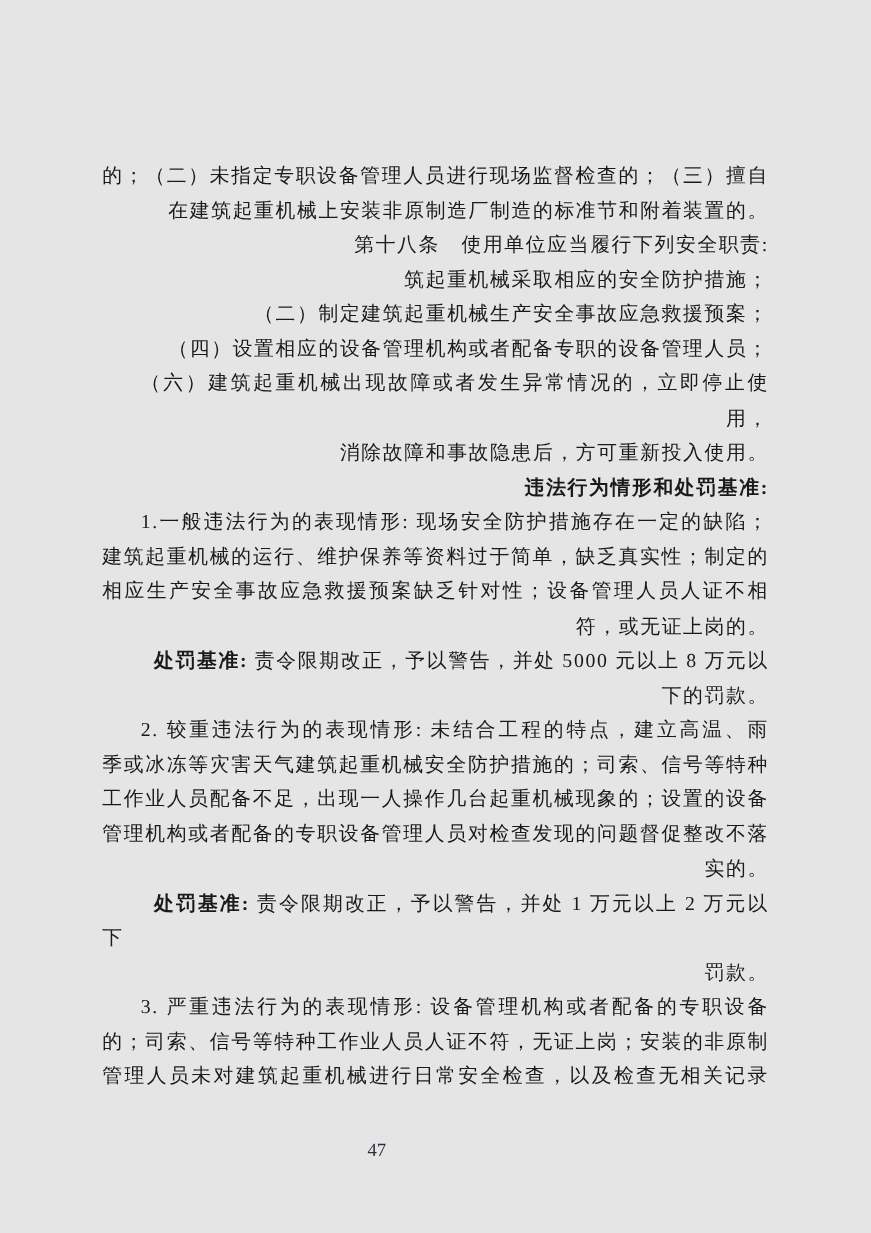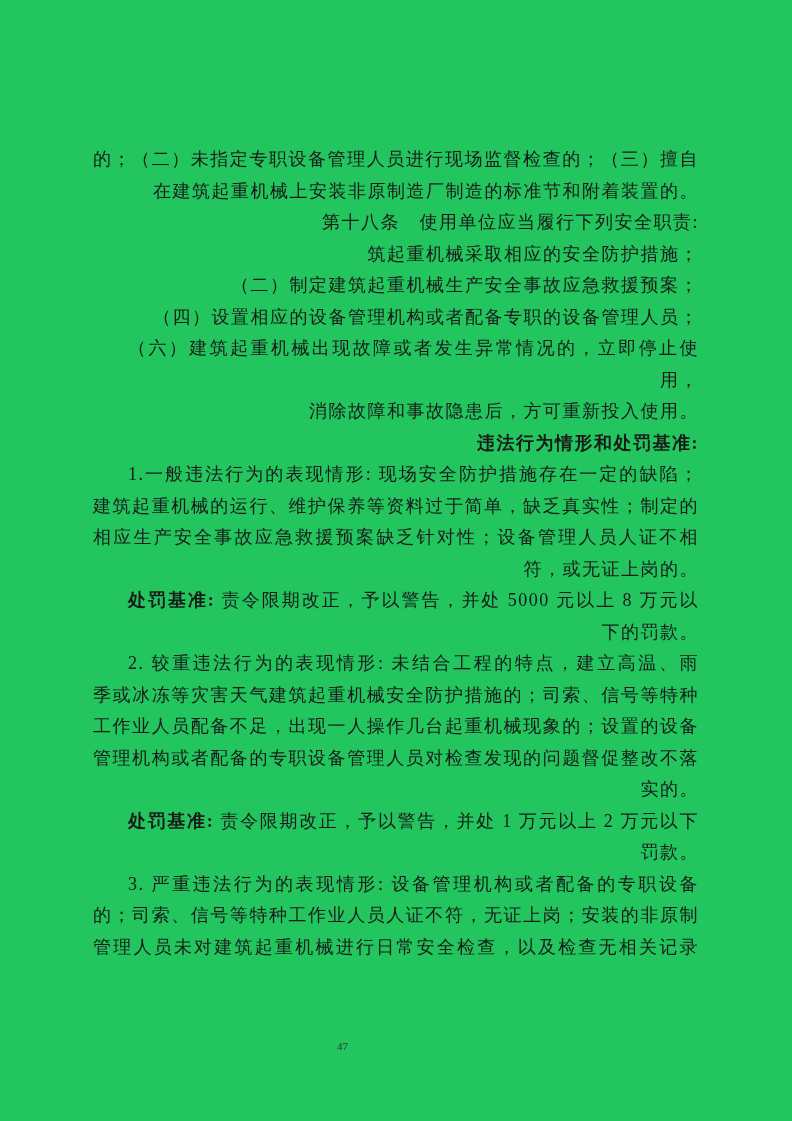--- a/index.html
+++ b/index.html
@@ -10,21 +10,21 @@
   }
   body {
     width: 792px;
     height: 1121px;
     overflow: hidden;
   }
   .page {
     position: relative;
     width: 792px;
     height: 1121px;
-    background: #22c55e;
+    background: #e5e5e5;
     font-family: "Liberation Serif", "DejaVu Serif", serif;
     color: #1a1a1a;
   }
   .content {
     position: absolute;
     left: 93px;
     top: 144px;
     width: 606px;
   }
   .ln {
@@ -39,28 +39,28 @@
   
   .jf {
     text-align: justify;
     text-align-last: justify;
   }
   
   .ind2 { text-indent: 35px; }
   
   .indu { text-indent: 47px; }
   .bold { font-weight: 700; }
-  .pfx  { font-weight: 700; }
+  .pfx  { font-weight: 700; margin-left: 12px; }
   .pagenum {
     position: absolute;
     top: 1038px;
     left: 0;
     width: 685px;
     text-align: center;
-    font-size: 11px;
+    font-size: 17px;
     line-height: 16px;
     letter-spacing: 0;
     color: #2b2f3a;
   }
 </style>
 </head>
 <body>
 
 <div class="page">
   <div class="content">

